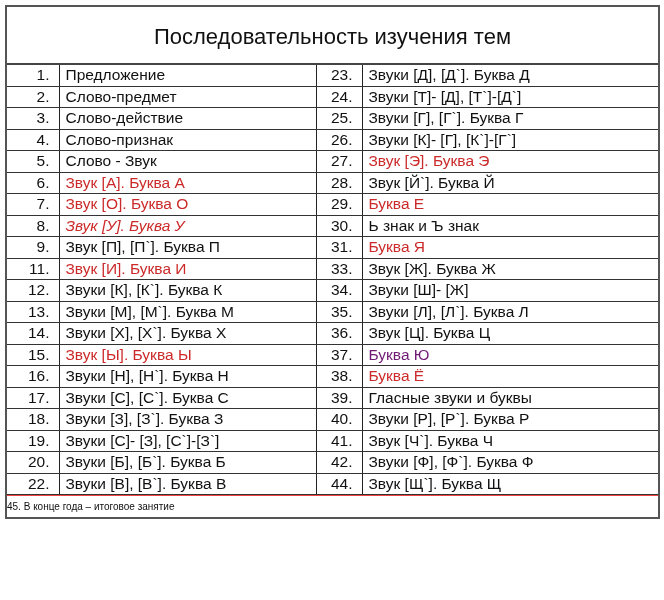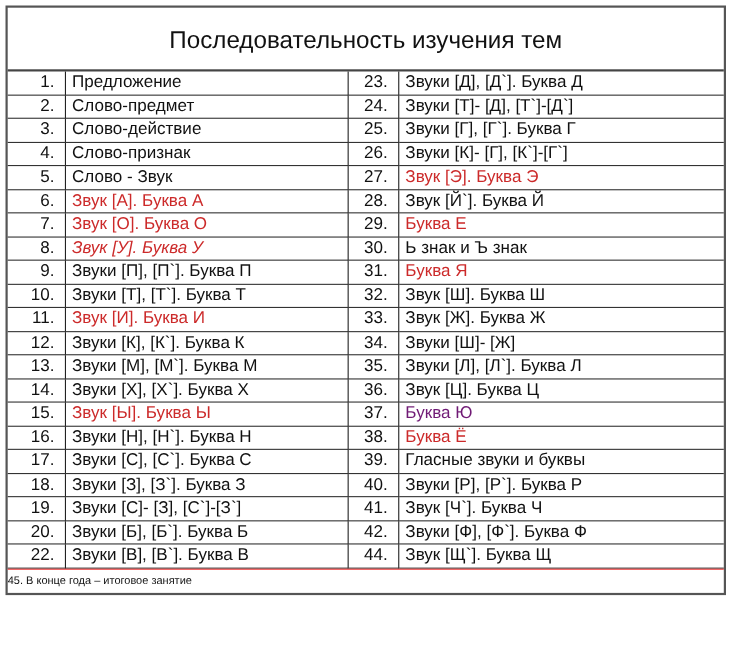--- a/index.html
+++ b/index.html
@@ -130,29 +130,23 @@
           <td class="text right-col red" style="color: rgb(204, 42, 42);">Буква Е</td>
         </tr>
         <tr>
           <td class="num">8.</td>
           <td class="text left-col red" style="color: rgb(204, 42, 42); font-style: italic;">Звук [У]. Буква У</td>
           <td class="num">30.</td>
           <td class="text right-col">Ь знак и Ъ знак</td>
         </tr>
         <tr>
           <td class="num">9.</td>
-          <td class="text left-col">Звуки [П], [П`]. Буква П</td>
+          <td class="text left-col">Звук [П], [П`]. Буква П</td>
           <td class="num">31.</td>
           <td class="text right-col red" style="color: rgb(204, 42, 42);">Буква Я</td>
-        </tr>
-        <tr>
-          <td class="num">10.</td>
-          <td class="text left-col">Звуки [Т], [Т`]. Буква Т</td>
-          <td class="num">32.</td>
-          <td class="text right-col">Звук [Ш]. Буква Ш</td>
         </tr>
         <tr>
           <td class="num">11.</td>
           <td class="text left-col red" style="color: rgb(204, 42, 42); margin-top: 34px;">Звук [И]. Буква И</td>
           <td class="num">33.</td>
           <td class="text right-col">Звук [Ж]. Буква Ж</td>
         </tr>
         <tr>
           <td class="num">12.</td>
           <td class="text left-col">Звуки [К], [К`]. Буква К</td>

